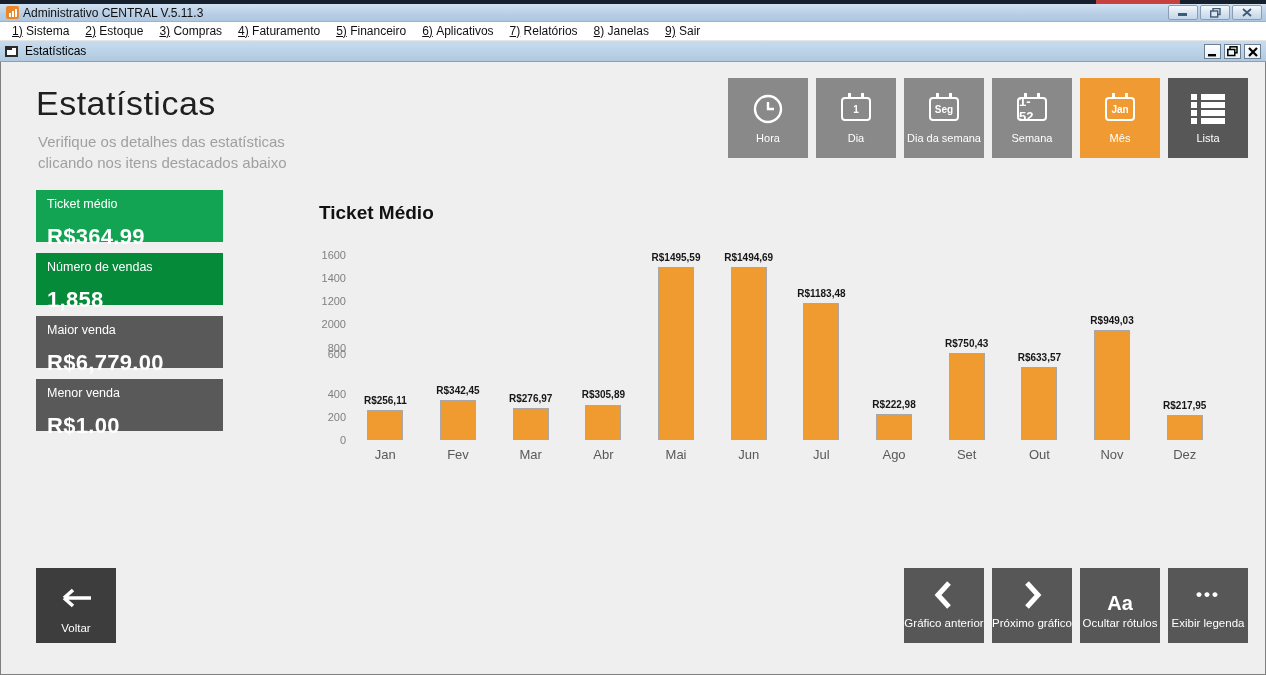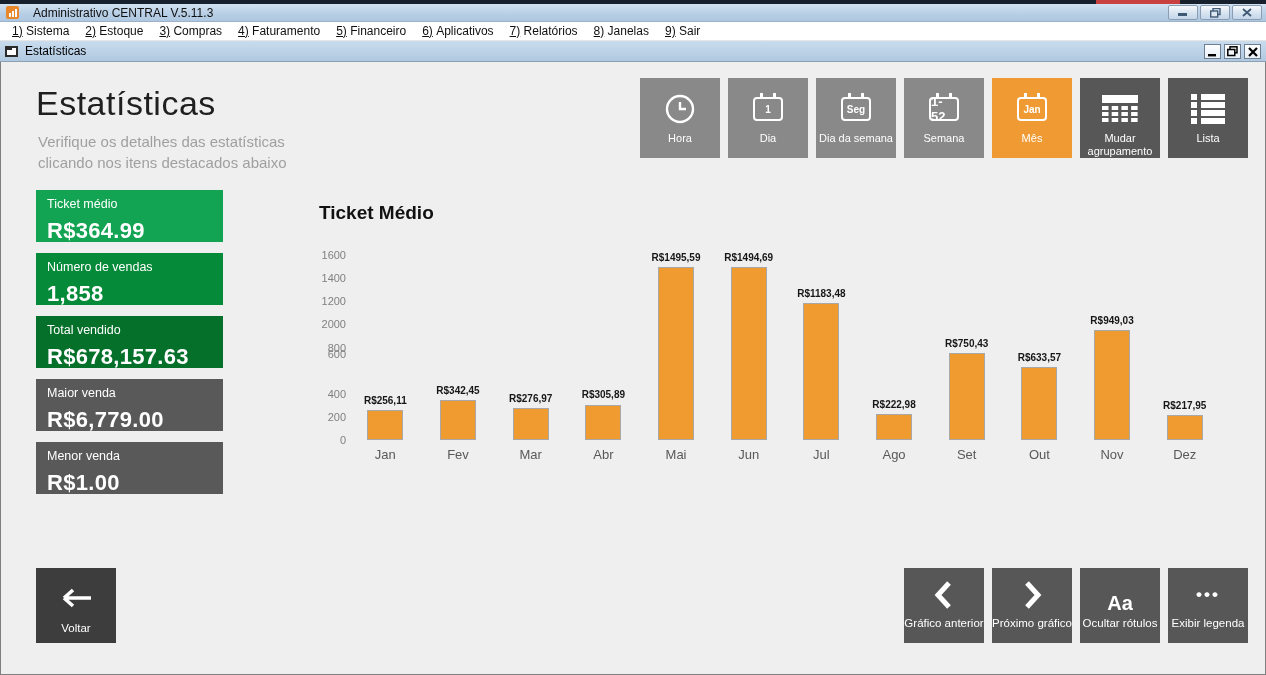--- a/index.html
+++ b/index.html
@@ -12,21 +12,21 @@
 
   .titlebar { position:absolute; top:4px; left:0; width:1266px; height:18px;
     background:linear-gradient(#D2E2F2,#B7CEE5 60%,#AEC7E0); border-bottom:1px solid #9DB2C8;
     display:flex; align-items:center; }
   .app-icon { width:13px; height:13px; margin-left:6px; background:#E8882B; border-radius:2px;
     position:relative; }
   .app-icon i { position:absolute; bottom:2px; width:2px; background:#fff; }
   .app-icon i:nth-child(1){ left:3px; height:4px; }
   .app-icon i:nth-child(2){ left:6px; height:6px; }
   .app-icon i:nth-child(3){ left:9px; height:8px; }
-  .win-title { margin-left:14px; font-size:12px; color:#101010; }
+  .win-title { margin-left:4px; font-size:12px; color:#101010; }
   .win-controls { position:absolute; right:4px; top:1px; display:flex; gap:2px; }
   .win-btn { width:30px; height:15px; border:1px solid #8A9DB3; border-radius:2px;
     background:linear-gradient(#F7FAFD,#DCE7F2 45%,#C3D6E9); display:flex; align-items:center; justify-content:center; cursor:pointer; }
 
   .menubar { position:absolute; top:22px; left:0; width:1266px; height:19px; background:#FFFFFF;
     display:flex; align-items:center; padding-left:4px; border-bottom:1px solid #E6E6E6; }
   .menu-item { font-size:12px; color:#101010; padding:0 8px; line-height:19px; cursor:pointer; white-space:nowrap; }
   .menu-item .mkey { text-decoration:underline; }
 
   .mdibar { position:absolute; top:41px; left:0; width:1266px; height:21px;
@@ -58,21 +58,21 @@
 
   .cal { width:30px; height:24px; border:2px solid #fff; border-radius:4px; position:relative;
     display:flex; align-items:center; justify-content:center; font-weight:bold; color:#fff; }
   .cal::before, .cal::after { content:""; position:absolute; top:-6px; width:3px; height:5px; background:#fff; }
   .cal::before { left:5px; } .cal::after { right:5px; }
 
   
   .stat-cards { position:absolute; left:35px; top:128px; width:187px; }
   .stat-card { width:187px; height:52px; margin-bottom:11px; color:#fff; padding:7px 11px; cursor:pointer; }
   .stat-card .slabel { font-size:12.5px; }
-  .stat-card .svalue { font-size:22px; font-weight:bold; margin-top:7px; letter-spacing:.3px; }
+  .stat-card .svalue { font-size:22px; font-weight:bold; margin-top:13px; letter-spacing:.3px; }
 
   
   .chart-title { position:absolute; left:318px; top:140px; font-size:19px; font-weight:bold; color:#111; }
   .y-axis { position:absolute; left:300px; top:193px; width:45px; height:185px; }
   .y-tick { position:absolute; right:0; font-size:11px; color:#808080; }
   .bars { position:absolute; left:348px; top:193px; width:872px; height:185px; display:flex; }
   .bar-col { position:relative; flex:1 1 0; height:185px; }
   .bar { position:absolute; bottom:0; left:50%; transform:translateX(-50%); width:36px;
     background:#EF9B30; border:1px solid #A8A8A8; cursor:pointer; }
   .bar-val { position:absolute; left:50%; transform:translateX(-50%); width:90px; text-align:center;
@@ -206,40 +206,20 @@
       <div class="gbtn shade-orange">
         <div class="icon-zone">
           <div class="cal">
             <span style="font-size: 10px;">Jan</span>
           </div>
         </div>
         <div class="glabel">Mês</div>
       </div>
       <div class="gbtn shade-dark">
         <div class="icon-zone">
-          <svg width="36" height="28">
-            <rect x="0" y="0" width="36" height="8" fill="#fff"></rect>
-            <rect x="0" y="11" width="6.5" height="4" fill="#fff"></rect>
-            <rect x="9.7" y="11" width="6.5" height="4" fill="#fff"></rect>
-            <rect x="19.4" y="11" width="6.5" height="4" fill="#fff"></rect>
-            <rect x="29.099999999999998" y="11" width="6.5" height="4" fill="#fff"></rect>
-            <rect x="0" y="17" width="6.5" height="4" fill="#fff"></rect>
-            <rect x="9.7" y="17" width="6.5" height="4" fill="#fff"></rect>
-            <rect x="19.4" y="17" width="6.5" height="4" fill="#fff"></rect>
-            <rect x="29.099999999999998" y="17" width="6.5" height="4" fill="#fff"></rect>
-            <rect x="0" y="23" width="6.5" height="4" fill="#fff"></rect>
-            <rect x="9.7" y="23" width="6.5" height="4" fill="#fff"></rect>
-            <rect x="19.4" y="23" width="6.5" height="4" fill="#fff"></rect>
-            <rect x="29.099999999999998" y="23" width="6.5" height="4" fill="#fff"></rect>
-          </svg>
-        </div>
-        <div class="glabel">Mudar agrupamento</div>
-      </div>
-      <div class="gbtn shade-dark">
-        <div class="icon-zone">
           <svg width="34" height="30">
             <rect x="0" y="0" width="6" height="6" fill="#fff"></rect>
             <rect x="10" y="0" width="24" height="6" fill="#fff"></rect>
             <rect x="0" y="8" width="6" height="6" fill="#fff"></rect>
             <rect x="10" y="8" width="24" height="6" fill="#fff"></rect>
             <rect x="0" y="16" width="6" height="6" fill="#fff"></rect>
             <rect x="10" y="16" width="24" height="6" fill="#fff"></rect>
             <rect x="0" y="24" width="6" height="6" fill="#fff"></rect>
             <rect x="10" y="24" width="24" height="6" fill="#fff"></rect>
           </svg>
@@ -249,24 +229,20 @@
     </div>
 
   <div class="stat-cards" id="stat-cards">
       <div class="stat-card" style="background: rgb(18, 164, 82);">
         <div class="slabel">Ticket médio</div>
         <div class="svalue">R$364.99</div>
       </div>
       <div class="stat-card" style="background: rgb(4, 138, 56);">
         <div class="slabel">Número de vendas</div>
         <div class="svalue">1,858</div>
-      </div>
-      <div class="stat-card" style="background: rgb(4, 112, 42);">
-        <div class="slabel">Total vendido</div>
-        <div class="svalue">R$678,157.63</div>
       </div>
       <div class="stat-card" style="background: rgb(89, 89, 89);">
         <div class="slabel">Maior venda</div>
         <div class="svalue">R$6,779.00</div>
       </div>
       <div class="stat-card" style="background: rgb(89, 89, 89);">
         <div class="slabel">Menor venda</div>
         <div class="svalue">R$1.00</div>
       </div>
     </div>

